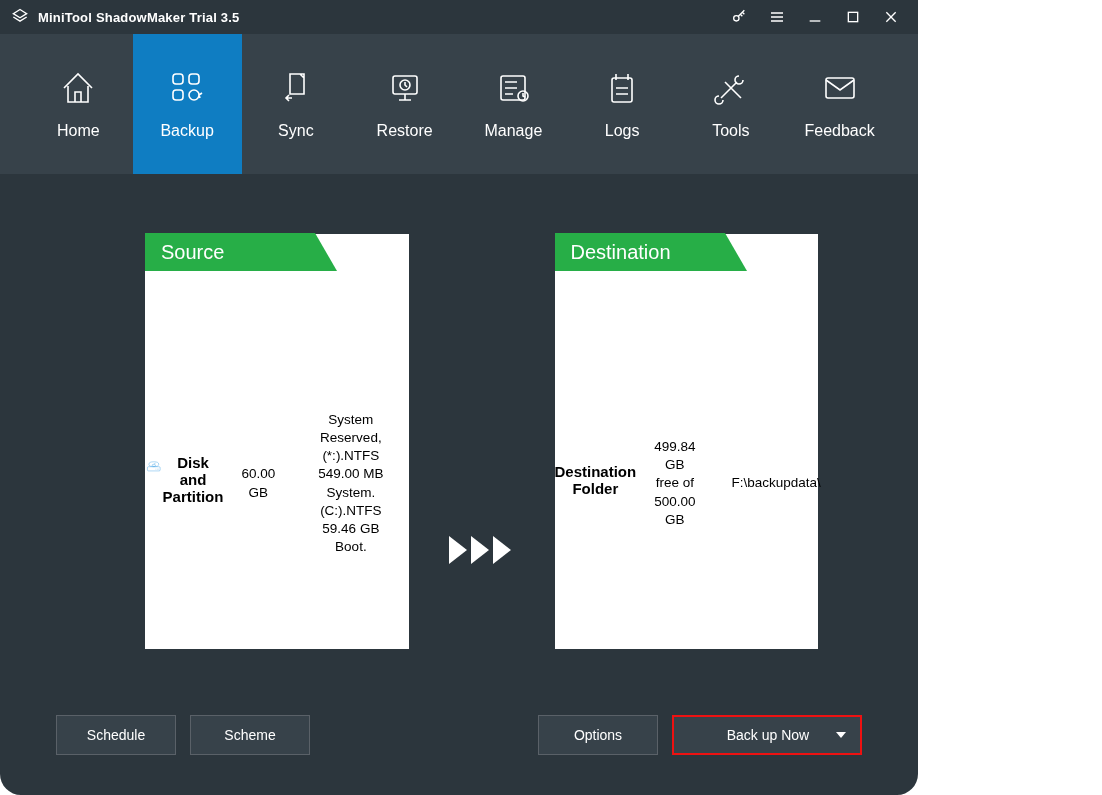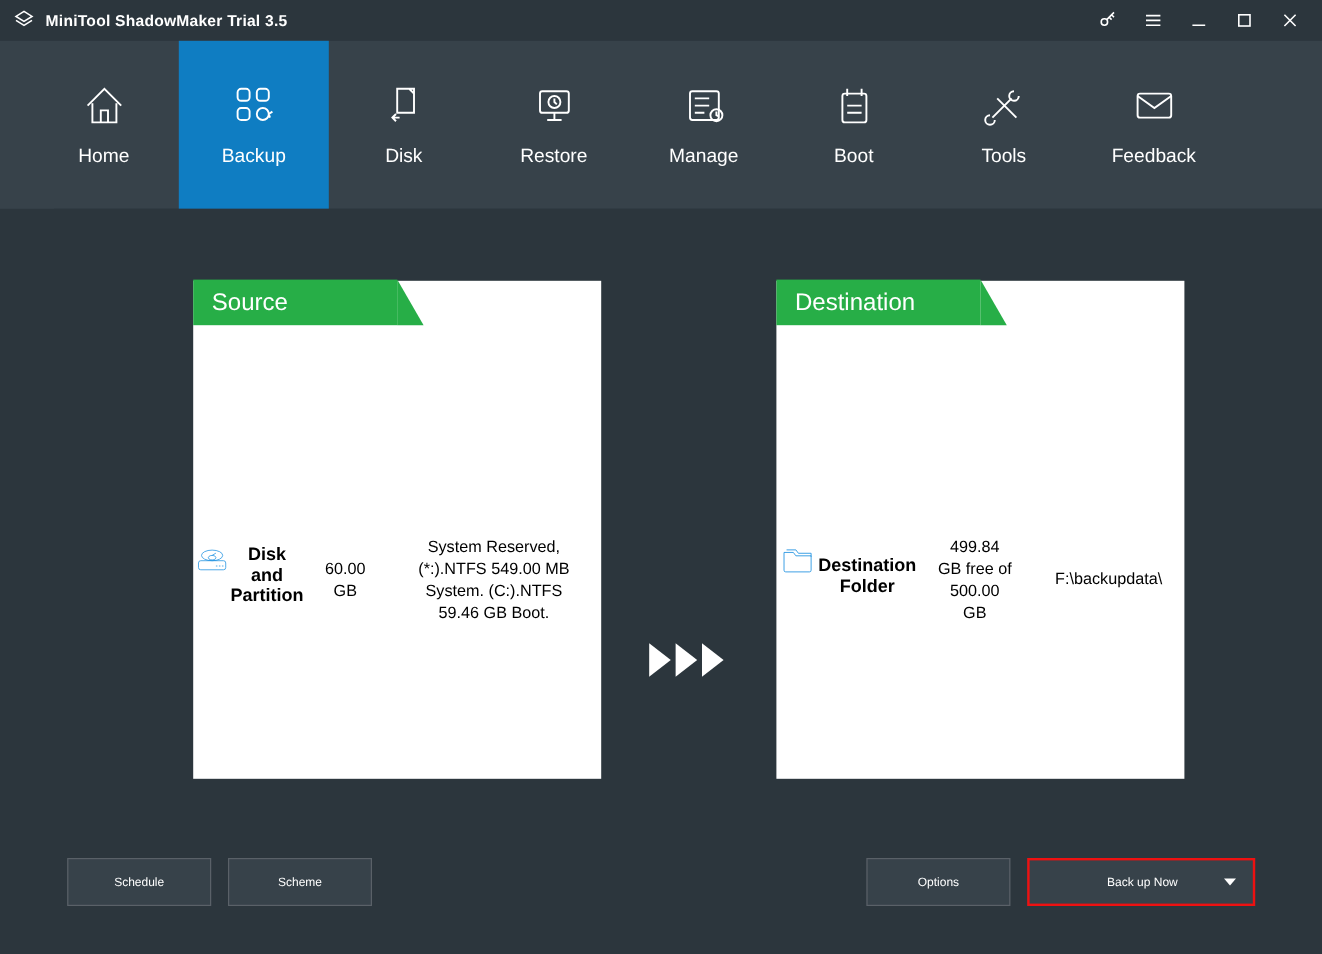--- a/index.html
+++ b/index.html
@@ -1,19 +1,19 @@
 <!DOCTYPE html>
 <html><head>
 <meta charset="utf-8">
 <style>
   * { box-sizing: border-box; margin: 0; padding: 0; font-family: "Segoe UI", Arial, sans-serif; }
   html, body { background: #fff; }
   .window {
-    width: 1102px; height: 795px; background: #2c363d; color: #fff; position: relative;
-    display: flex; flex-direction: column;
+    width: 918px; height: 795px; background: #2c363d; color: #fff; position: relative;
+    display: flex; flex-direction: column; border-radius: 21px;
   }
   
   .titlebar {
     height: 34px; display: flex; align-items: center; padding: 0 8px 0 10px;
     background: #2c363d; font-size: 13px;
   }
   .titlebar .logo {
     width: 20px; height: 20px; margin-right: 8px; display: inline-flex; align-items:center; justify-content:center;
   }
   .titlebar .title { font-weight: 600; letter-spacing: .2px; }
@@ -73,21 +73,21 @@
     margin-right: 4px;
   }
   
   .bottom {
     height: 100px; display: flex; align-items: center; padding: 0 56px 20px 56px;
     gap: 14px;
   }
   .btn {
     height: 40px; min-width: 120px; border: 1px solid #5a6168; background: #37424a;
     color: #fff; display: inline-flex; align-items: center; justify-content: center;
-    font-size: 10px; cursor: pointer; padding: 0 18px;
+    font-size: 14px; cursor: pointer; padding: 0 18px;
   }
   .bottom .spacer { flex: 1; }
   .btn.primary-outline {
     border: 2px solid #e11; min-width: 190px; position: relative; padding-right: 16px;
   }
   .btn.primary-outline .caret {
     position: absolute; right: 14px; top: 50%; transform: translateY(-50%);
     width: 0; height: 0; border-left: 5px solid transparent; border-right: 5px solid transparent;
     border-top: 6px solid #fff;
   }
@@ -152,21 +152,21 @@
           </svg>
       </span>
       <span class="label">Backup</span>
     </div>
     <div class="nav-item">
       <span class="icon">
         <svg viewBox="0 0 40 40">
             <path d="M14 6 H28 V26 H14 Z M28 10 L24 6 M10 30 l6 0 M13 27 l-3 3 l3 3"></path>
           </svg>
       </span>
-      <span class="label">Disk</span>
+      <span class="label">Sync</span>
     </div>
     <div class="nav-item">
       <span class="icon">
         <svg viewBox="0 0 40 40">
             <rect x="8" y="8" width="24" height="18" rx="2"></rect>
             <circle cx="20" cy="17" r="5"></circle>
             <path d="M20 14 v3 l2 2 M14 32 h12 M20 26 v6"></path>
           </svg>
       </span>
       <span class="label">Restore</span>
@@ -182,21 +182,21 @@
       </span>
       <span class="label">Manage</span>
     </div>
     <div class="nav-item">
       <span class="icon">
         <svg viewBox="0 0 40 40">
             <rect x="10" y="10" width="20" height="24" rx="2"></rect>
             <path d="M14 6 v6 M26 6 v6 M14 20 h12 M14 26 h12"></path>
           </svg>
       </span>
-      <span class="label">Boot</span>
+      <span class="label">Logs</span>
     </div>
     <div class="nav-item">
       <span class="icon">
         <svg viewBox="0 0 40 40">
             <path d="M10 30 L26 14 M28 8 a4 4 0 1 0 4 4 M30 30 L14 14 M8 28 a4 4 0 1 0 4 4"></path>
           </svg>
       </span>
       <span class="label">Tools</span>
     </div>
     <div class="nav-item">

